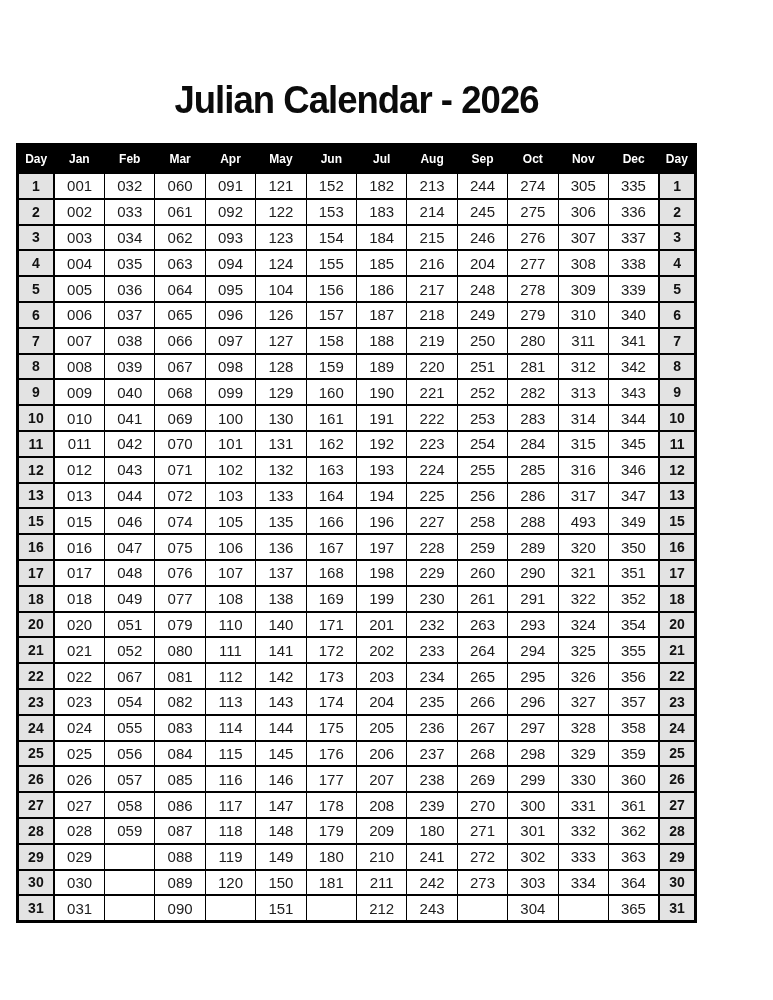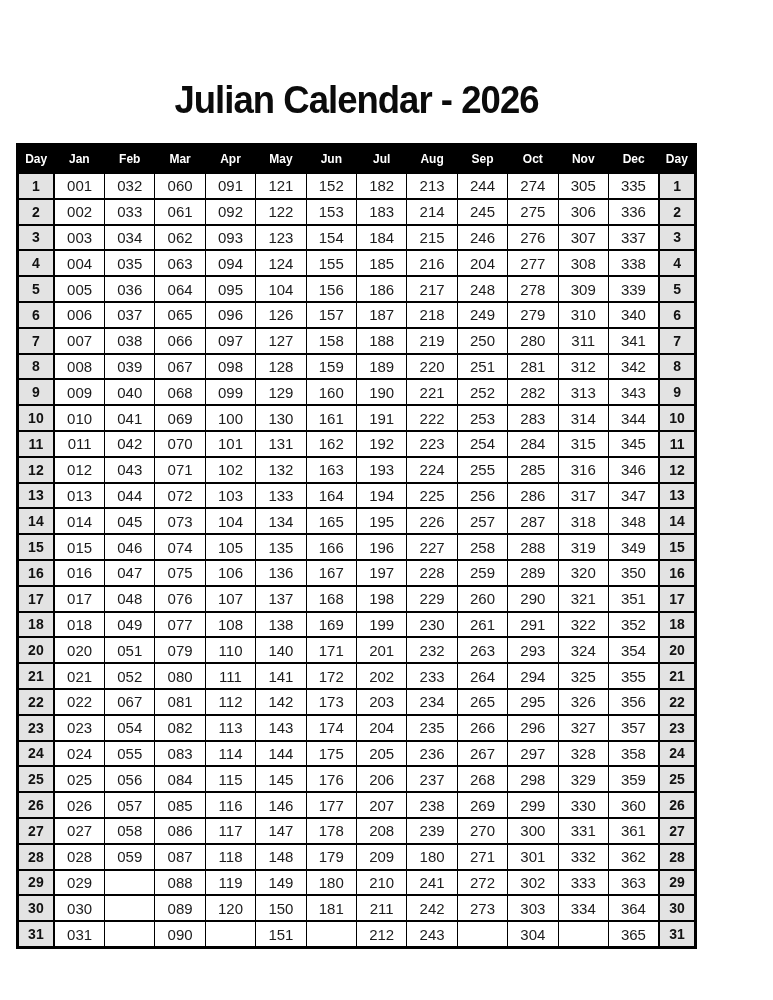--- a/index.html
+++ b/index.html
@@ -333,48 +333,32 @@
           <td>164</td>
           <td>194</td>
           <td>225</td>
           <td>256</td>
           <td>286</td>
           <td>317</td>
           <td>347</td>
           <td class="day-cell right">13</td>
         </tr>
         <tr>
-          <td class="day-cell left">14</td>
-          <td>014</td>
-          <td>045</td>
-          <td>073</td>
-          <td>104</td>
-          <td>134</td>
-          <td>165</td>
-          <td>195</td>
-          <td>226</td>
-          <td>257</td>
-          <td>287</td>
-          <td>318</td>
-          <td>348</td>
-          <td class="day-cell right">14</td>
-        </tr>
-        <tr>
           <td class="day-cell left">15</td>
           <td>015</td>
           <td>046</td>
           <td>074</td>
           <td>105</td>
           <td>135</td>
           <td>166</td>
           <td>196</td>
           <td>227</td>
           <td>258</td>
           <td>288</td>
-          <td>319</td>
+          <td>493</td>
           <td>349</td>
           <td class="day-cell right">15</td>
         </tr>
         <tr>
           <td class="day-cell left">16</td>
           <td>016</td>
           <td>047</td>
           <td>075</td>
           <td>106</td>
           <td>136</td>

